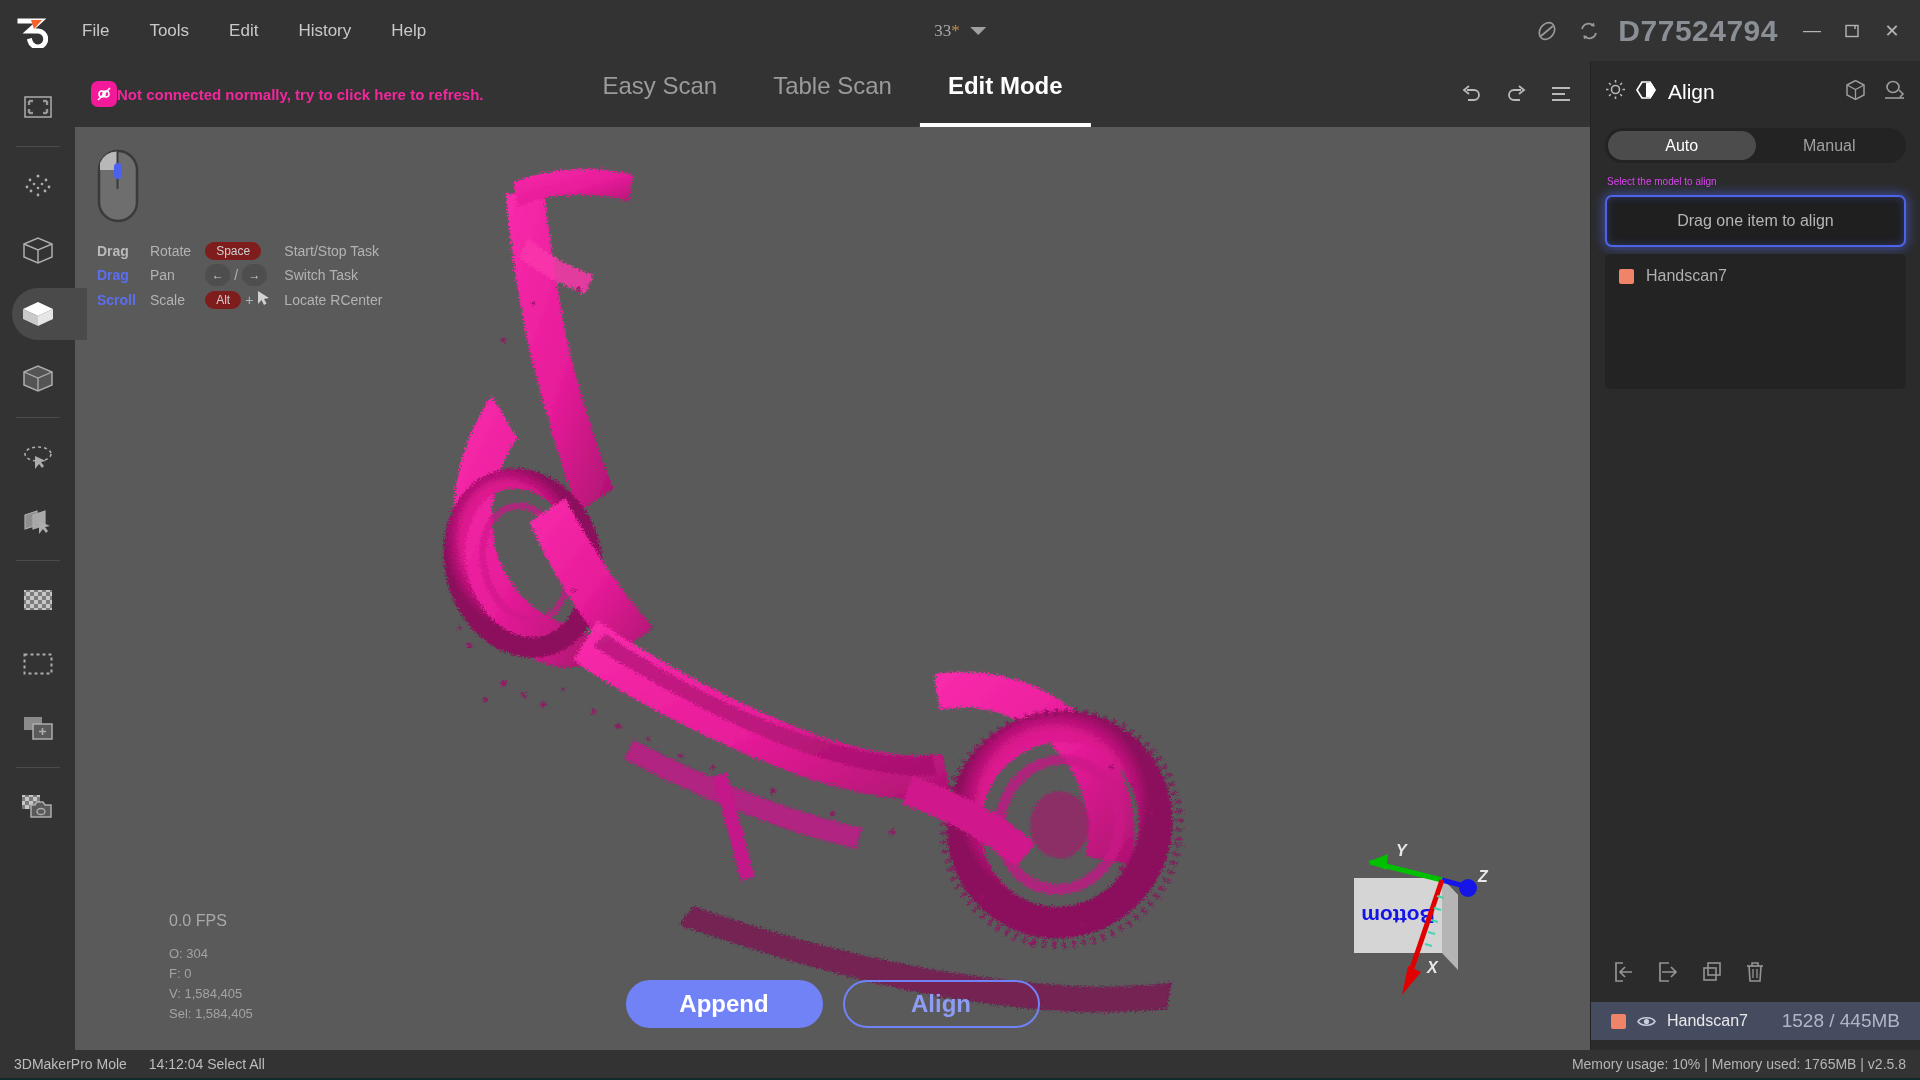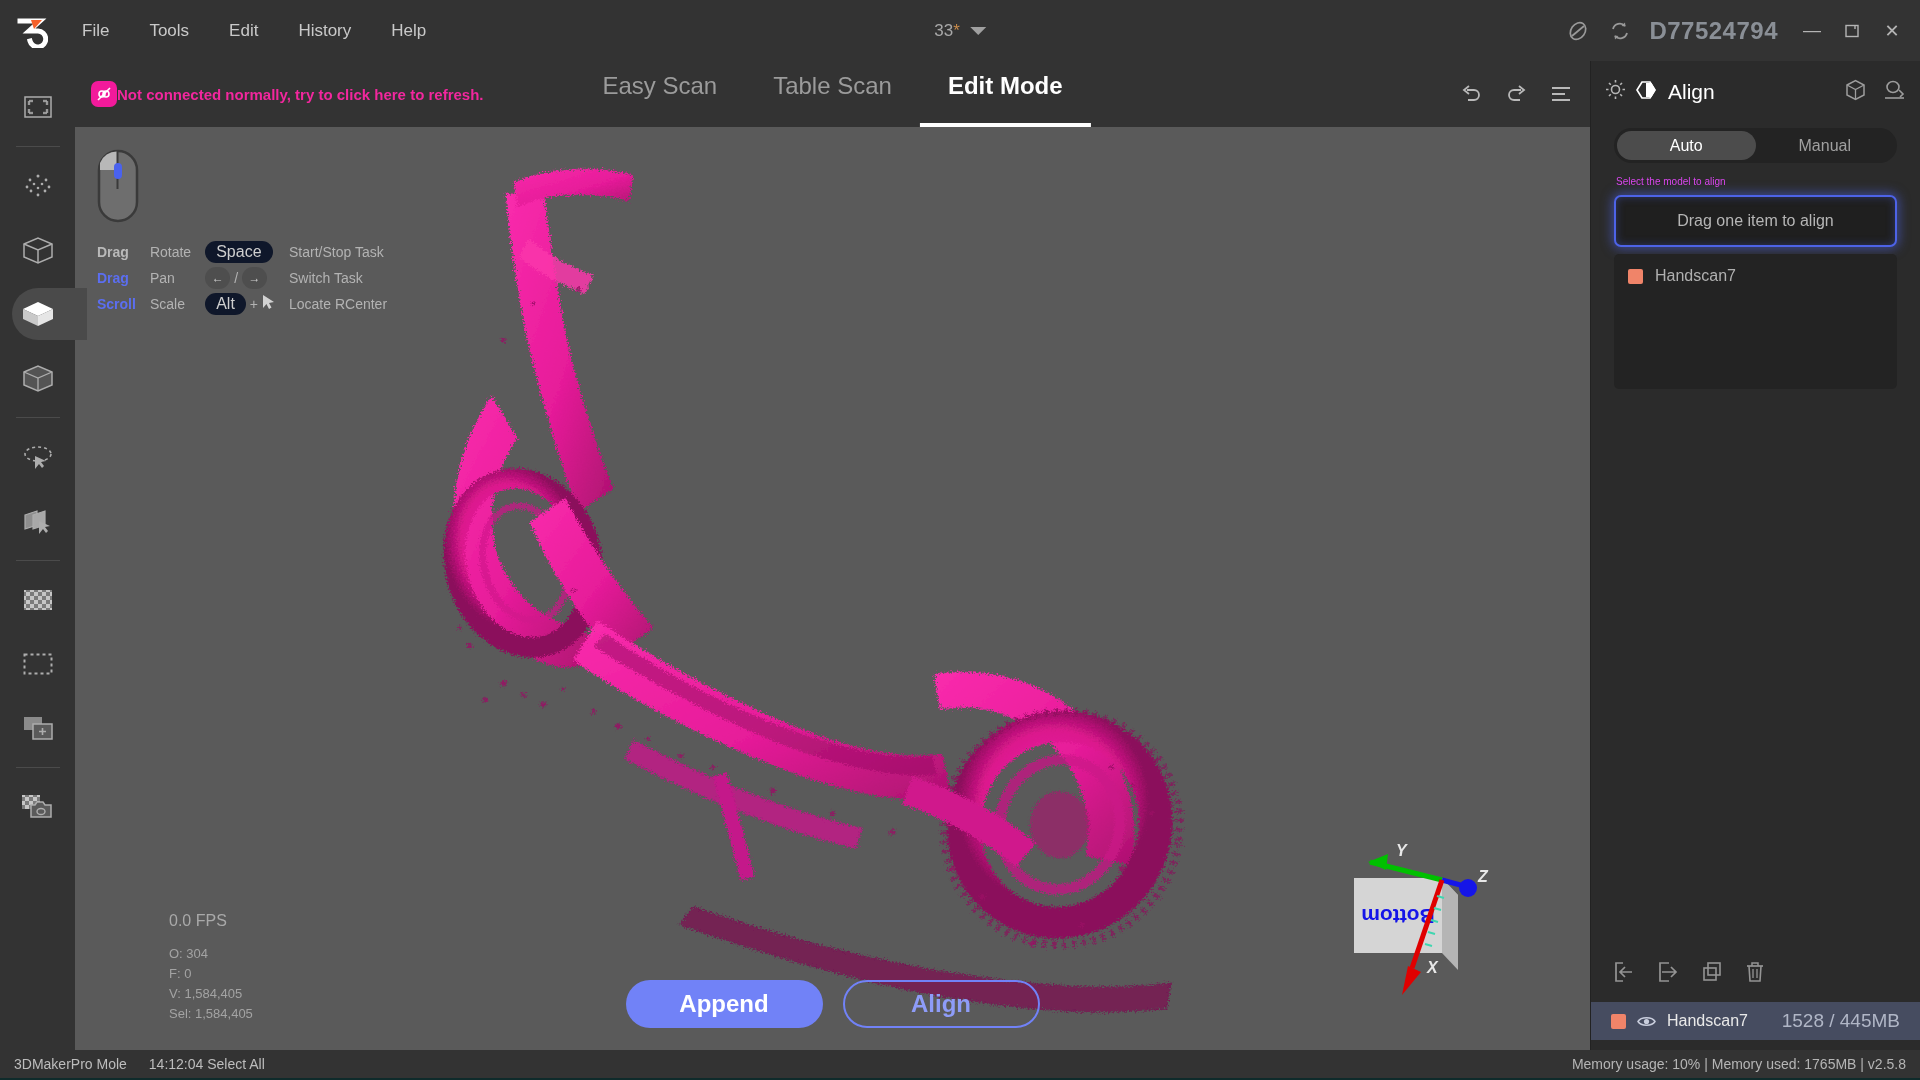--- a/index.html
+++ b/index.html
@@ -17,37 +17,37 @@
     flex:0 0 61px; position:relative;
   }
   .logo{ width:62px; height:61px; display:flex; align-items:center; justify-content:center; }
   .logo svg{ display:block; }
   .menu{ display:flex; align-items:center; gap:0; }
   .menu-item{
     font-size:17px; color:#c9c9c9; padding:6px 20px; cursor:default;
   }
   .zoomlevel{
     position:absolute; left:50%; transform:translateX(-50%);
-    display:flex; align-items:center; gap:10px; font-size:17px; color:#a8a8a8;
+    display:flex; align-items:center; gap:10px; font-size:17px; color:#a8a8a8;font-family:Liberation Serif, serif;
   }
   .zoomlevel .star{ color:#c98b4b; }
   .caret-down{
     width:0;height:0;border-left:8px solid transparent;border-right:8px solid transparent;
     border-top:8px solid #a0a0a0;
   }
   .tb-right{
     position:absolute; right:0; top:0; height:61px;
     display:flex; align-items:center; gap:0; padding-right:8px;
   }
   .tb-icon{
     width:42px;height:42px;display:flex;align-items:center;justify-content:center;
     color:#9a9a9a;
   }
   .serial{
-    font-size:24px; font-weight:bold; color:#8a8f96; letter-spacing:.5px;
+    font-size:30px; font-weight:bold; color:#8a8f96; letter-spacing:.5px;
     padding:0 14px 0 8px;
   }
   .wbtn{ width:40px;height:42px;display:flex;align-items:center;justify-content:center;color:#b4b4b4;font-size:18px;}
 
   
   .mainrow{ display:flex; flex:1 1 auto; min-height:0; }
 
   
   .ltoolbar{
     width:75px; background:#333333; flex:0 0 75px;
@@ -101,21 +101,21 @@
   
   .help{ position:absolute; left:22px; top:22px; display:flex; gap:18px; align-items:flex-start;flex-direction:column; }
   .mouse{ width:42px; height:74px; }
   .helptbl{ display:grid; grid-template-columns:auto auto auto auto; column-gap:14px; row-gap:4px; align-items:center; }
   .k{ font-size:14px; color:#b9b9b9; }
   .k.b{ color:#5b6ef0; font-weight:bold; }
   .k.g{ color:#b9b9b9; font-weight:bold; }
   .v{ font-size:14px; color:#b3b3b3; }
   .key{
     display:inline-flex;align-items:center;justify-content:center;
-    background:#0f172a;color:#cfcfcf;border-radius:11px;padding:2px 11px;font-size:16px;
+    background:#7f1d1d;color:#cfcfcf;border-radius:11px;padding:2px 11px;font-size:12px;
   }
   .keyc{ display:flex; align-items:center; gap:4px; }
   .keyrnd{
     width:25px;height:22px;border-radius:11px;background:#4e4e4e;color:#cfcfcf;
     display:flex;align-items:center;justify-content:center;font-size:12px;
   }
 
   
   .stats{ position:absolute; left:94px; bottom:26px; }
   .fps{ font-size:16px; color:#a9a9a9; margin-bottom:14px; }
@@ -143,21 +143,21 @@
   .rpanel{
     width:330px; flex:0 0 330px; background:#2b2b2b; display:flex; flex-direction:column;
     border-left:1px solid #222;
   }
   .rp-head{
     height:61px; flex:0 0 61px; display:flex; align-items:center; padding:0 14px;
     background:#2b2b2b; gap:10px;
   }
   .rp-title{ font-size:21px; color:#fff; }
   .rp-head-right{ margin-left:auto; display:flex; gap:18px; color:#9d9d9d; }
-  .rp-body{ padding:0 23px; }
+  .rp-body{ padding:0 14px; }
   .segwrap{
     background:#232323; border-radius:19px; height:35px; display:flex; padding:3px;
     margin-top:6px;
   }
   .seg{
     flex:1; border-radius:17px; display:flex; align-items:center; justify-content:center;
     font-size:16px; color:#a0a0a0; cursor:pointer;
   }
   .seg.on{ background:#4c4c4c; color:#fff; }
   .hint{ font-size:10px; color:#d946ef; margin:13px 0 8px 2px; }

